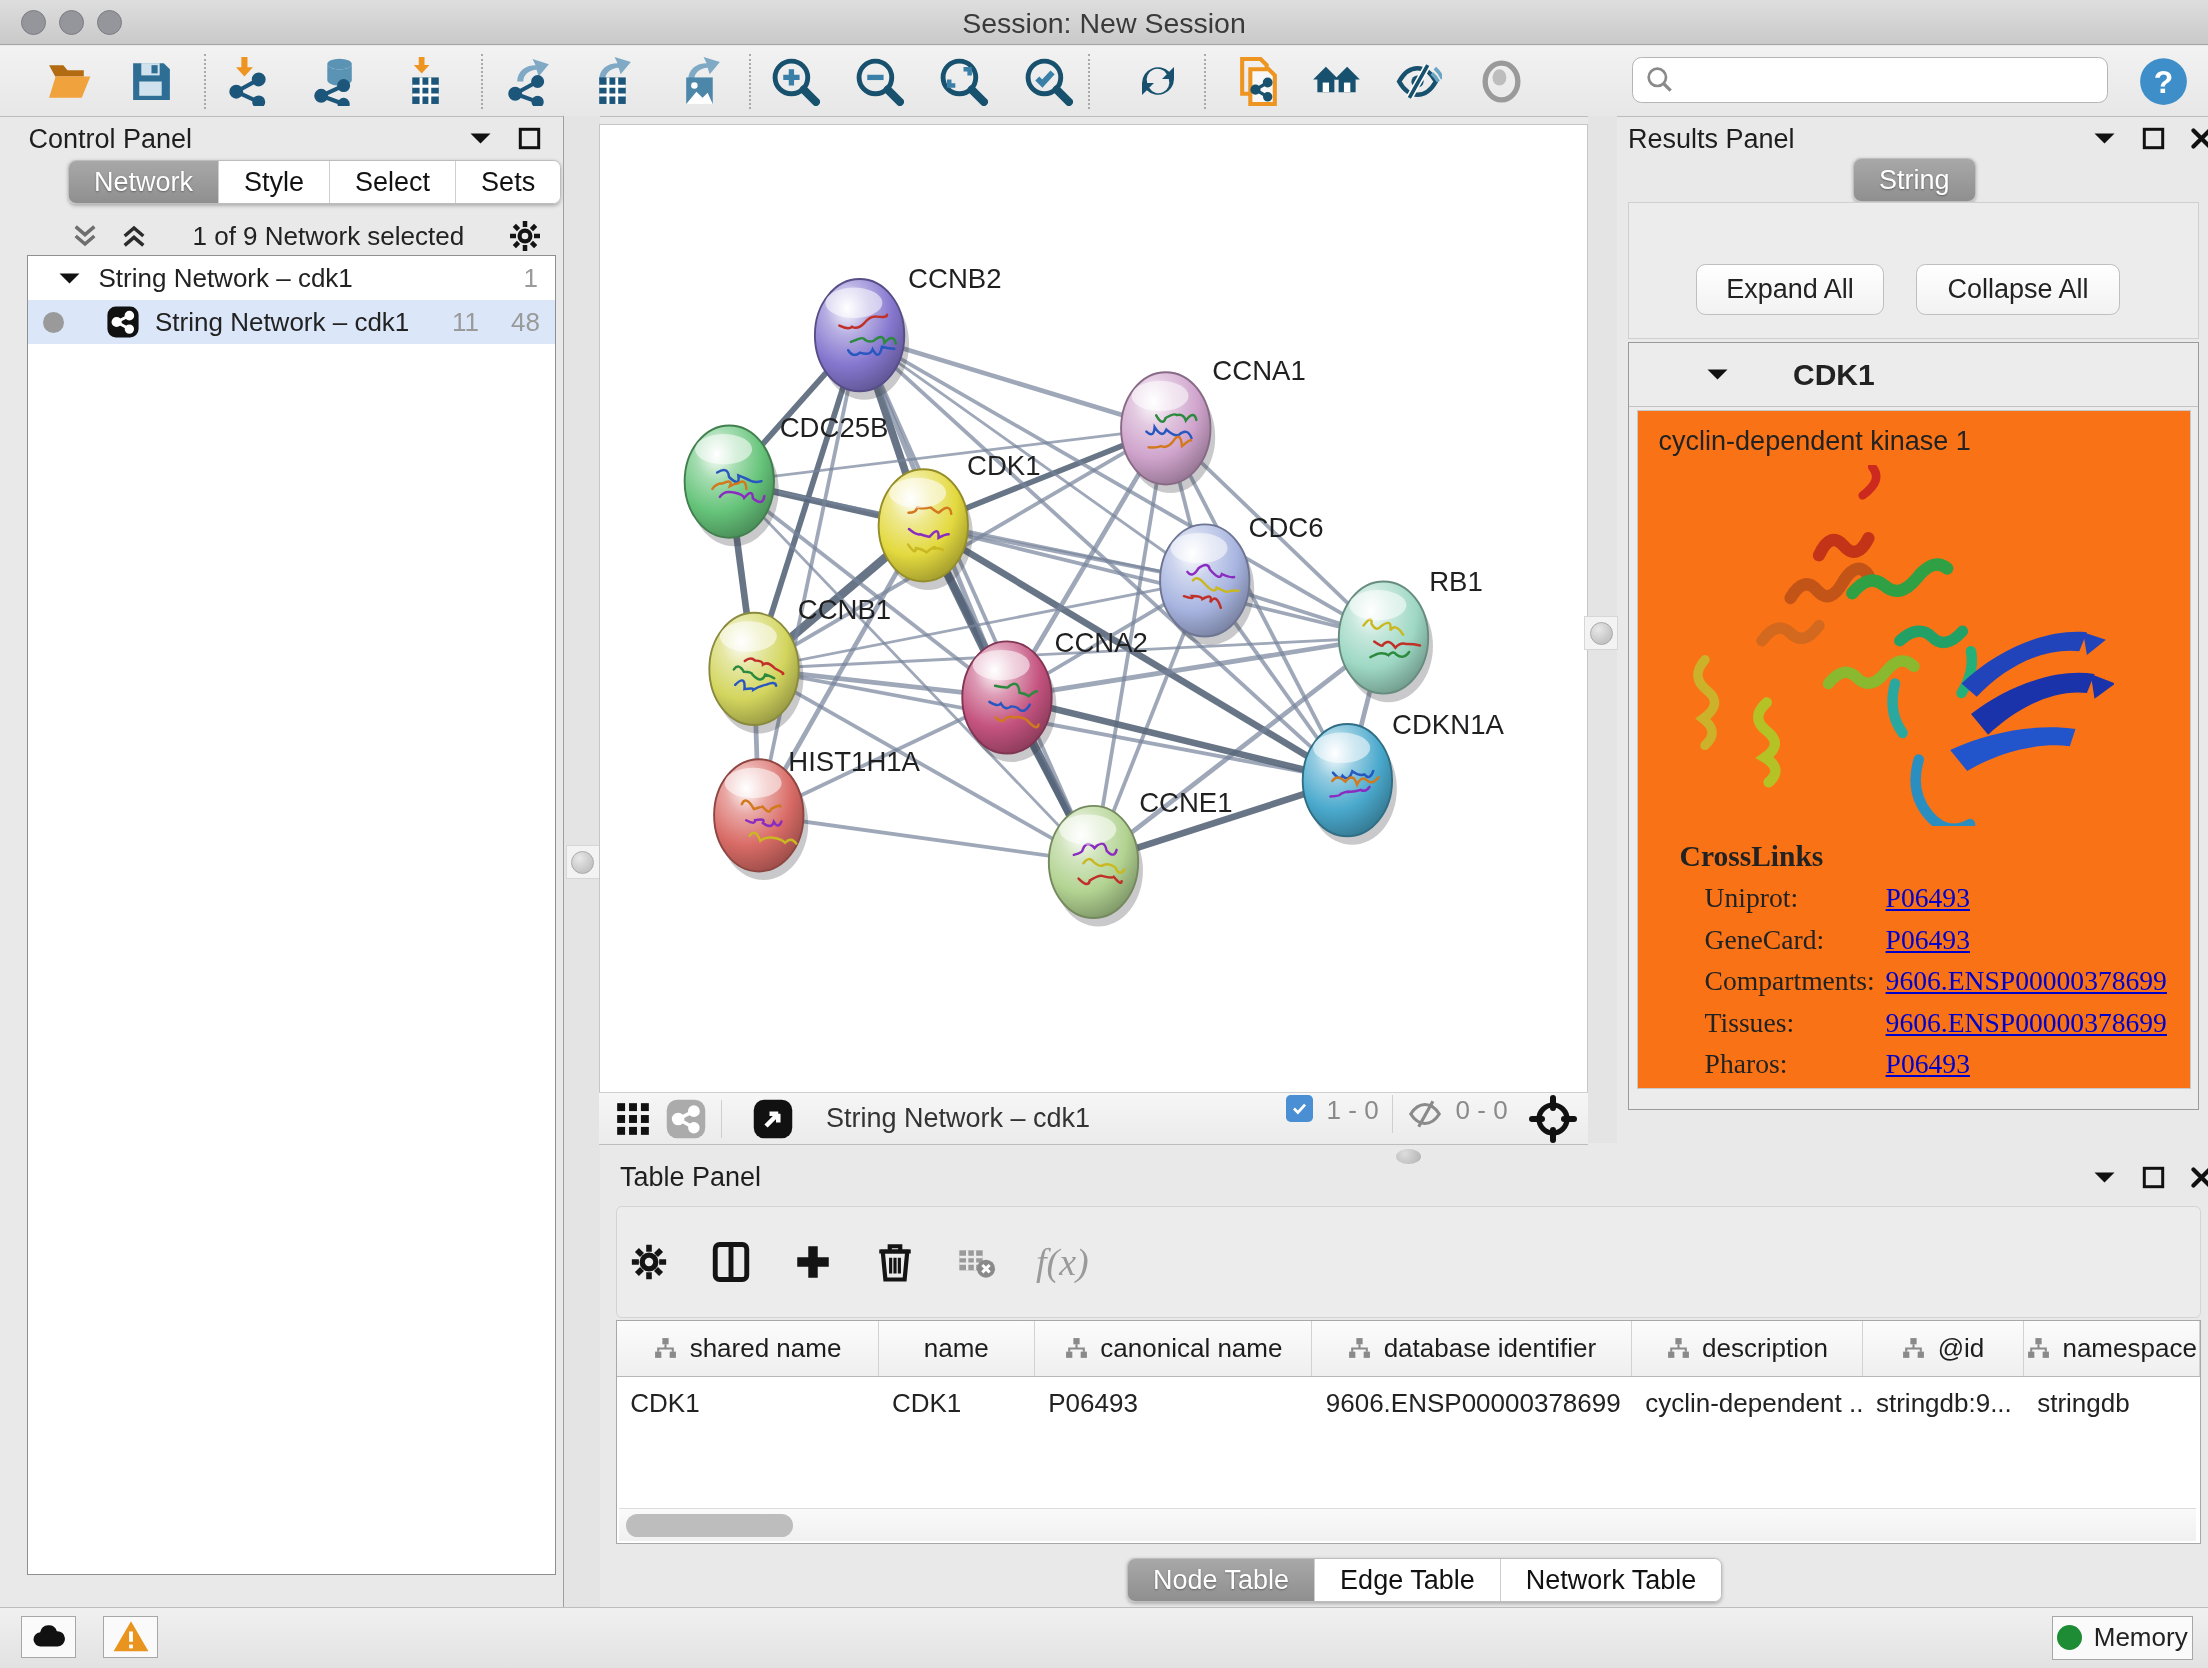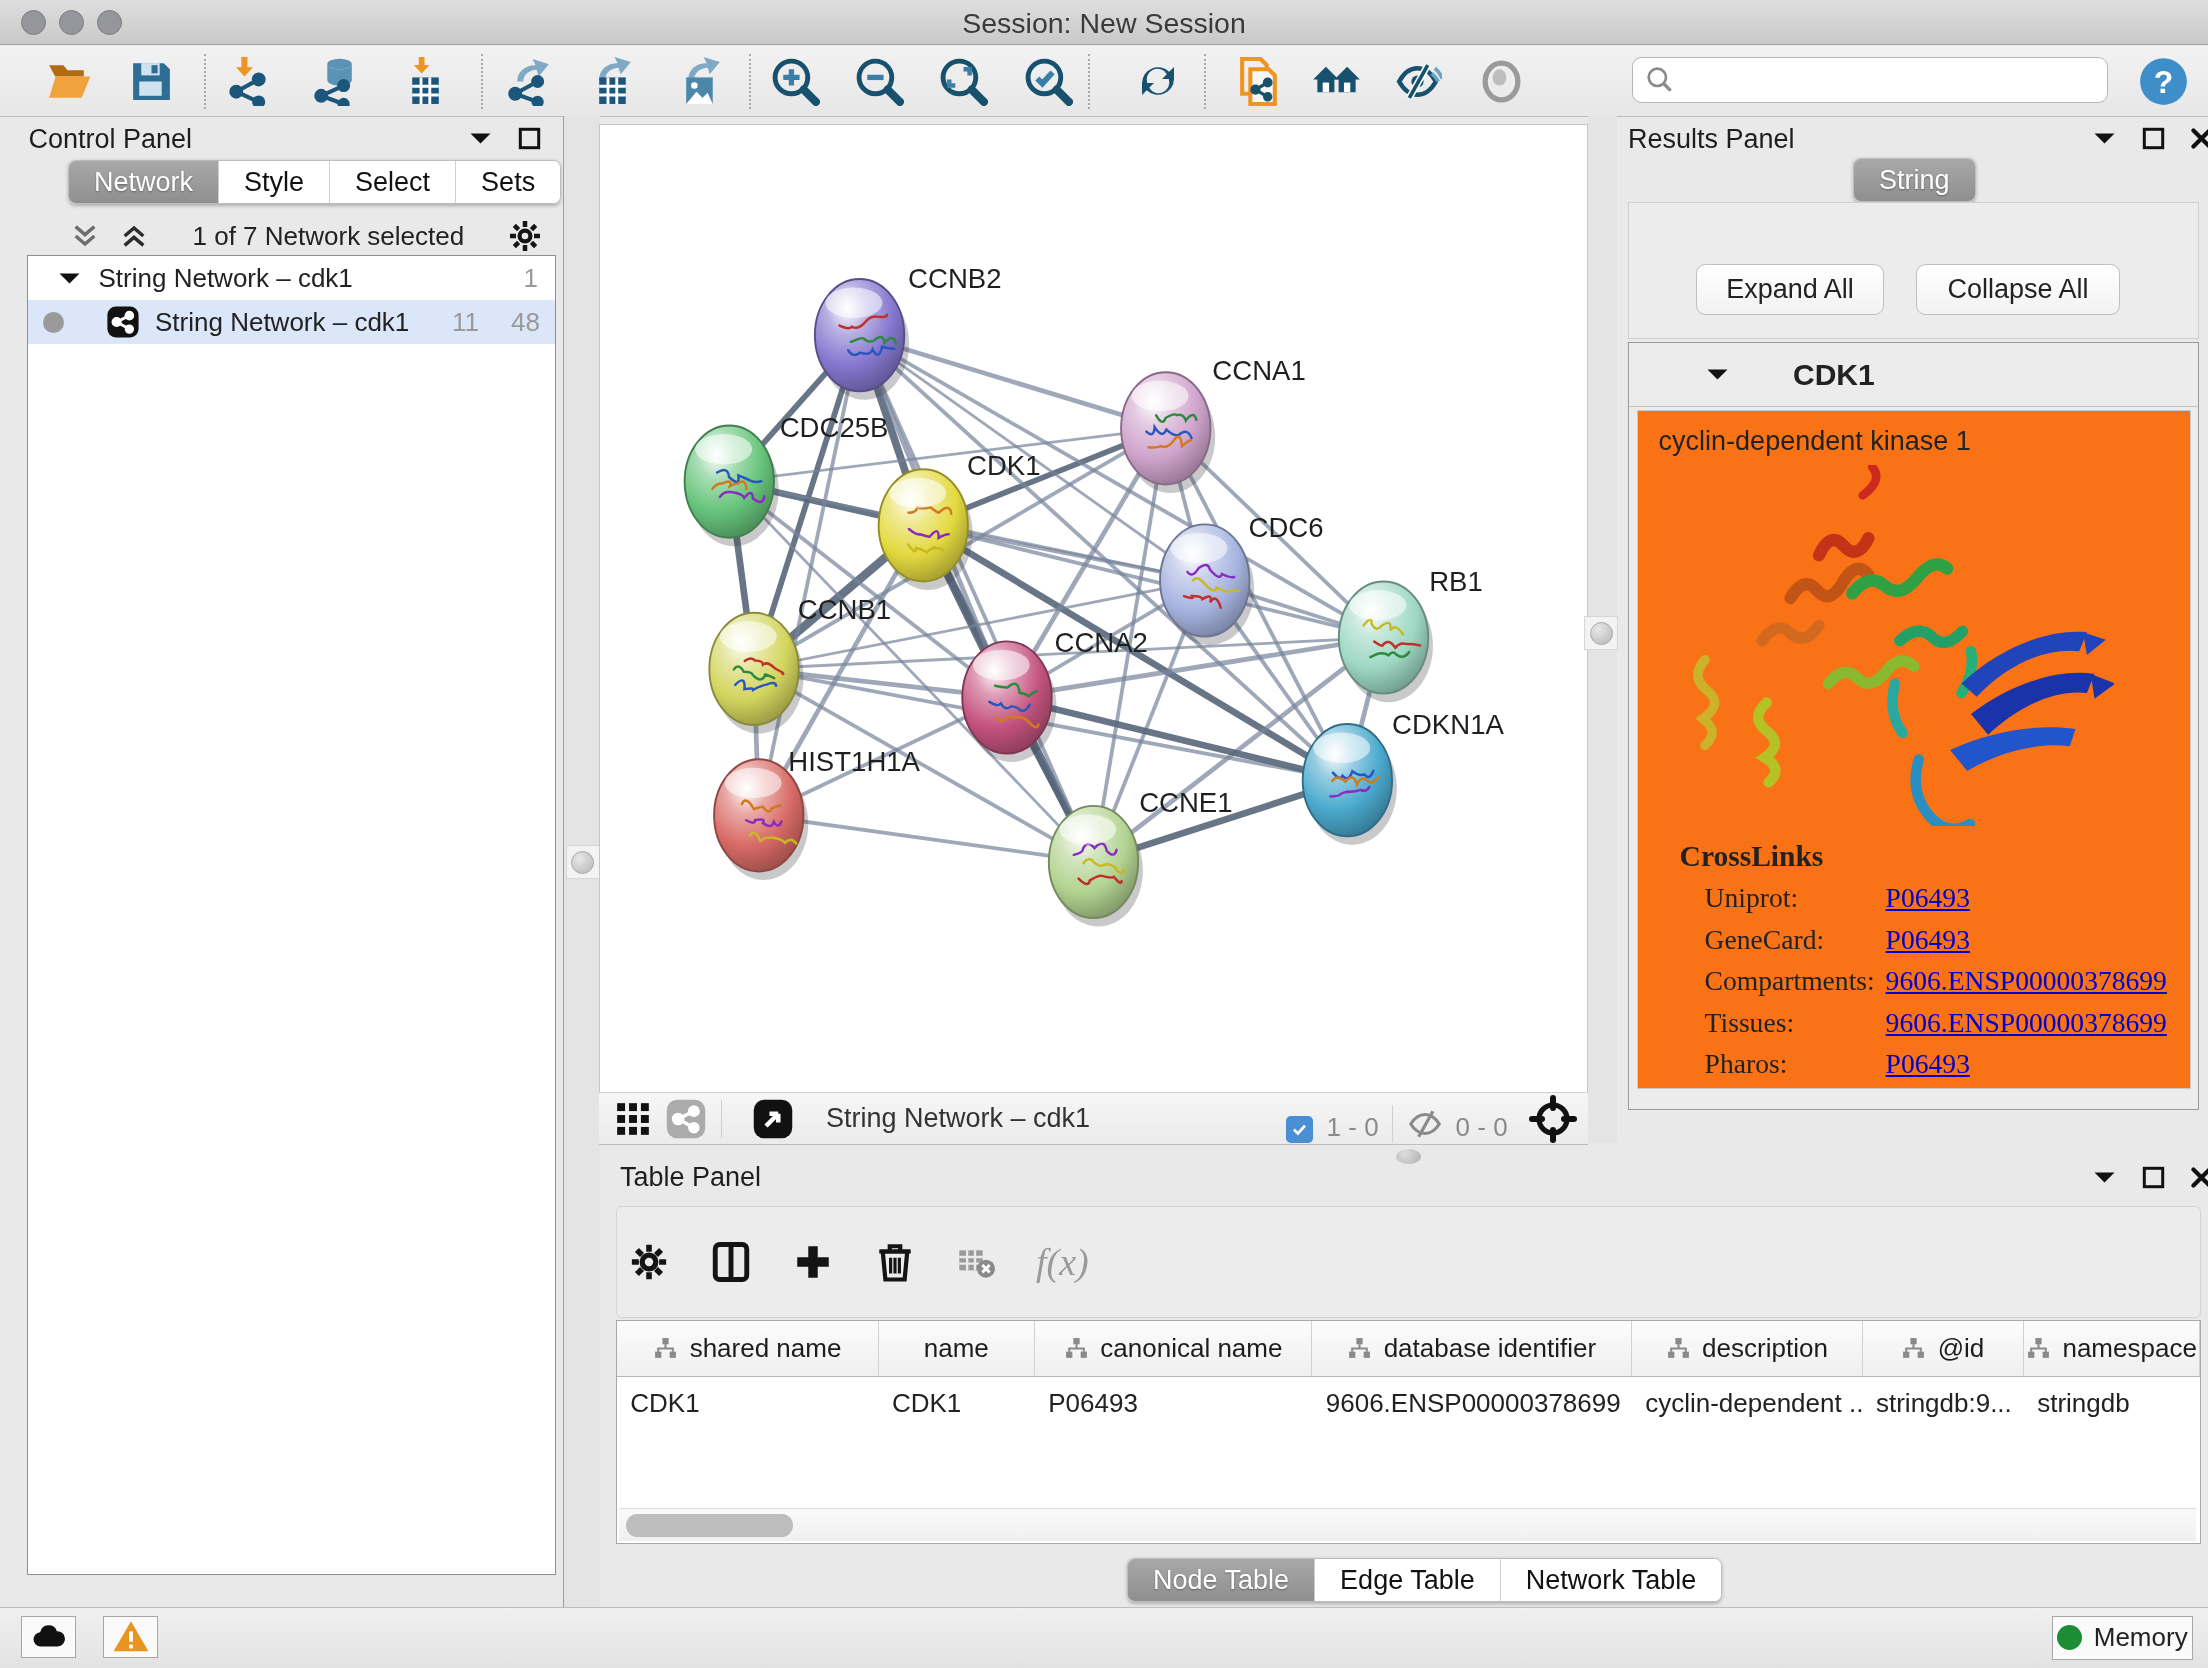--- a/index.html
+++ b/index.html
@@ -280,21 +280,21 @@
       <div class="seg-tab">Select</div>
       <div class="seg-tab">Sets</div>
     </div>
   <div id="cp-subhdr" class="abs">
     <svg width="32" height="32" viewBox="0 0 24 24" style="margin-left:42px">
         <path d="M5 5l7 6 7-6M5 12l7 6 7-6" fill="none" stroke="#6e6e6e" stroke-width="2.6"></path>
       </svg>
     <svg width="32" height="32" viewBox="0 0 24 24" style="margin-left:17px">
         <path d="M5 19l7-6 7 6M5 12l7-6 7 6" fill="none" stroke="#2c2c2c" stroke-width="2.6"></path>
       </svg>
-    <span class="hdr-text">1 of 7 Network selected</span>
+    <span class="hdr-text">1 of 9 Network selected</span>
     <svg width="36" height="36" viewBox="0 0 24 24" style="margin-right:13.3px">
         <path d="M12 1l1.2 3.2 3.3-1 1.6 2.7 3.4.6-.6 3.4 2.7 1.6-1 3.3L26 16" fill="none"></path>
         <g fill="#141414">
           <circle cx="12" cy="12" r="5"></circle>
           <g stroke="#141414" stroke-width="3">
             <path d="M12 2v4M12 18v4M2 12h4M18 12h4M4.9 4.9l2.8 2.8M16.3 16.3l2.8 2.8M4.9 19.1l2.8-2.8M16.3 7.7l2.8-2.8"></path>
           </g>
         </g>
         <circle cx="12" cy="12" r="2.2" fill="#e9e9e9"></circle>
       </svg>
@@ -571,21 +571,21 @@
           <circle cx="16.5" cy="17" r="2.3"></circle>
           <path d="M7.5 12l9-4.5M7.5 12l9 5" fill="none"></path>
         </g>
       </svg>
     <div class="ntb-sep"></div>
     <svg width="42" height="42" viewBox="0 0 24 24" style="margin-left:17px">
         <rect x="1" y="1" width="22" height="22" rx="6" fill="#111"></rect>
         <path d="M8 16L15 9M15 9h-5M15 9v5" stroke="#fff" stroke-width="2.6" fill="none"></path>
       </svg>
     <span id="net-title-lbl" style="margin-left:32px">String Network – cdk1</span>
-    <div style="margin-left:auto;display:flex;align-items:flex-end">
+    <div style="margin-left:auto;display:flex;align-items:flex-start">
       <div style="width:27px;height:27px;border-radius:4.8px;background:#4a8fd4;display:flex;align-items:center;justify-content:center">
         <svg width="19" height="19" viewBox="0 0 24 24">
             <path d="M5 12l5 5 9-10" stroke="#fff" stroke-width="3.4" fill="none"></path>
           </svg>
       </div>
       <span class="ind-text" style="margin-left:13.3px">1 - 0</span>
       <div class="ntb-sep"></div>
       <svg width="38" height="38" viewBox="0 0 24 24">
           <path d="M3 12c2.5-4 6-6 9-6s6.5 2 9 6c-2.5 4-6 6-9 6s-6.5-2-9-6z" fill="none" stroke="#8a8a8a" stroke-width="2"></path>
           <path d="M17 4L8 20" stroke="#8a8a8a" stroke-width="2"></path>

